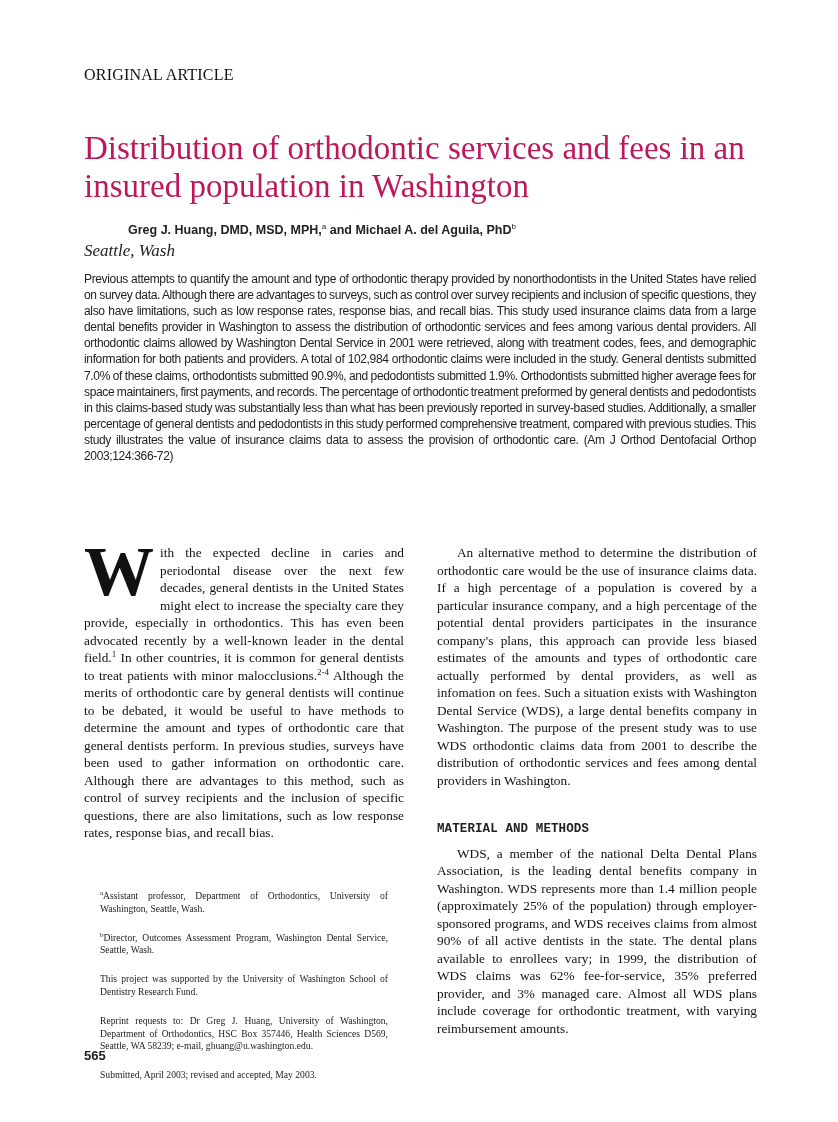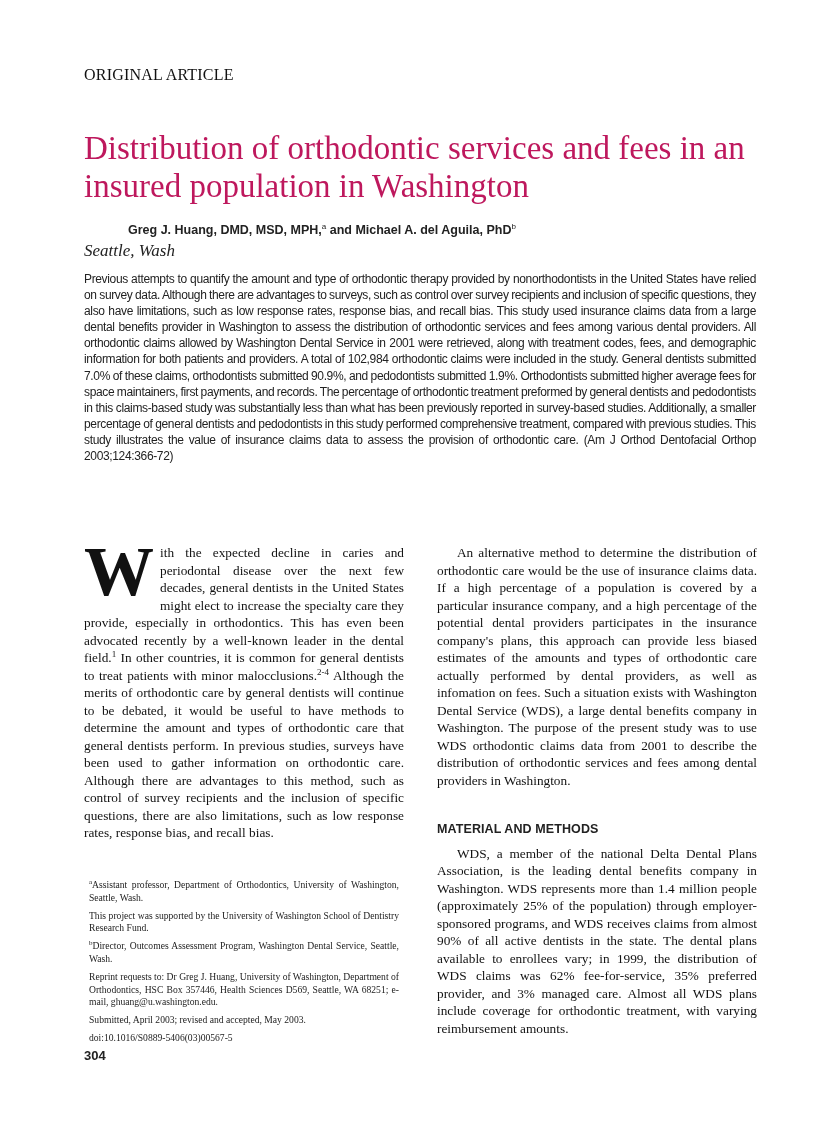--- a/index.html
+++ b/index.html
@@ -34,29 +34,29 @@
   }
   .col-left { left: 84px; top: 540px; }
   .col-right { left: 437px; top: 540px; }
   .col p { margin: 0; }
   .col-right p.indent, .col p.indent { text-indent: 20px; }
   .dropcap {
     float: left; font-family: "Liberation Serif", serif; font-weight: bold;
     font-size: 70px; line-height: 52px; margin: 2px 6px 0 0; height: 52px;
   }
   .heading {
-    font-family: Liberation Sans, sans-serif; font-weight: bold; font-size: 12.5px;
+    font-family: Liberation Mono, monospace; font-weight: bold; font-size: 12.5px;
     margin: 32px 0 6px 0; color: #222; letter-spacing: 0.1px;
   }
   .footnotes {
     position: absolute; left: 84px; top: 870px; width: 320px;
     font-family: "Liberation Serif", serif; font-size: 9.6px; line-height: 12.8px; color: #222;
     text-align: justify;
   }
-  .footnotes p { margin: 5px; }
+  .footnotes p { margin: 16px; }
   .footnotes sup { font-size: 7px; }
   .page-number {
     position: absolute; left: 84px; top: 1044px;
     font-family: "Liberation Sans", sans-serif; font-weight: bold; font-size: 13px; color: #222;
   }
   sup { line-height: 0; }
   .ref { font-size: 9px; vertical-align: super; line-height: 0; }
 </style>
 </head>
 <body>
@@ -80,21 +80,20 @@
   </div>
 
   <div class="col col-right">
     <p class="indent">An alternative method to determine the distribution of orthodontic care would be the use of insurance claims data. If a high percentage of a population is covered by a particular insurance company, and a high percentage of the potential dental providers participates in the insurance company's plans, this approach can provide less biased estimates of the amounts and types of orthodontic care actually performed by dental providers, as well as infomation on fees. Such a situation exists with Washington Dental Service (WDS), a large dental benefits company in Washington. The purpose of the present study was to use WDS orthodontic claims data from 2001 to describe the distribution of orthodontic services and fees among dental providers in Washington.</p>
     <div class="heading">MATERIAL AND METHODS</div>
     <p class="indent">WDS, a member of the national Delta Dental Plans Association, is the leading dental benefits company in Washington. WDS represents more than 1.4 million people (approximately 25% of the population) through employer-sponsored programs, and WDS receives claims from almost 90% of all active dentists in the state. The dental plans available to enrollees vary; in 1999, the distribution of WDS claims was 62% fee-for-service, 35% preferred provider, and 3% managed care. Almost all WDS plans include coverage for orthodontic treatment, with varying reimbursement amounts.</p>
   </div>
 
   <div class="footnotes">
     <p><sup>a</sup><span>Assistant professor, Department of Orthodontics, University of Washington, Seattle, Wash.</span></p>
+    <p><sup>b</sup><span>Director, Outcomes Assessment Program, Washington Dental Service, Seattle, Wash.</span></p>
     <p>This project was supported by the University of Washington School of Dentistry Research Fund.</p>
-    <p><sup>b</sup><span>Director, Outcomes Assessment Program, Washington Dental Service, Seattle, Wash.</span></p>
-    <p>Reprint requests to: Dr Greg J. Huang, University of Washington, Department of Orthodontics, HSC Box 357446, Health Sciences D569, Seattle, WA 68251; e-mail, ghuang@u.washington.edu.</p>
+    <p>Reprint requests to: Dr Greg J. Huang, University of Washington, Department of Orthodontics, HSC Box 357446, Health Sciences D569, Seattle, WA 58239; e-mail, ghuang@u.washington.edu.</p>
     <p>Submitted, April 2003; revised and accepted, May 2003.</p>
-    <p>doi:10.1016/S0889-5406(03)00567-5</p>
   </div>
 
-  <div class="page-number">304</div>
+  <div class="page-number">565</div>
 </div>
 
 </body></html>

